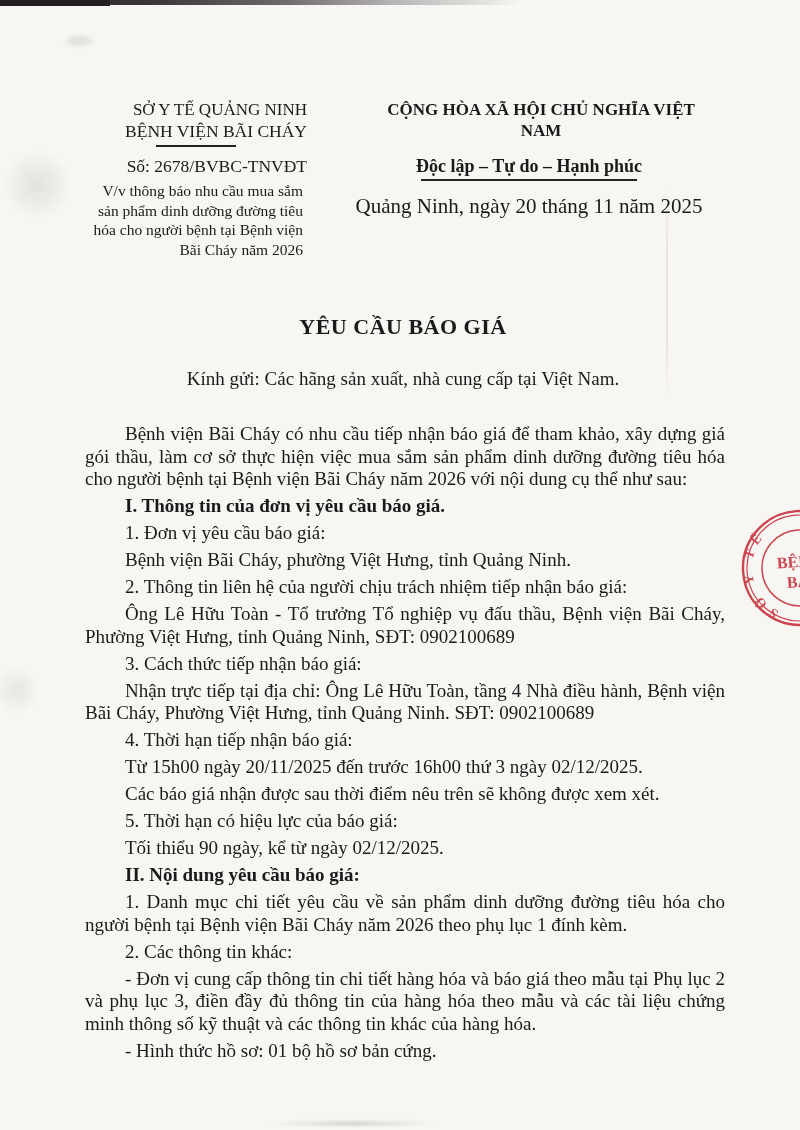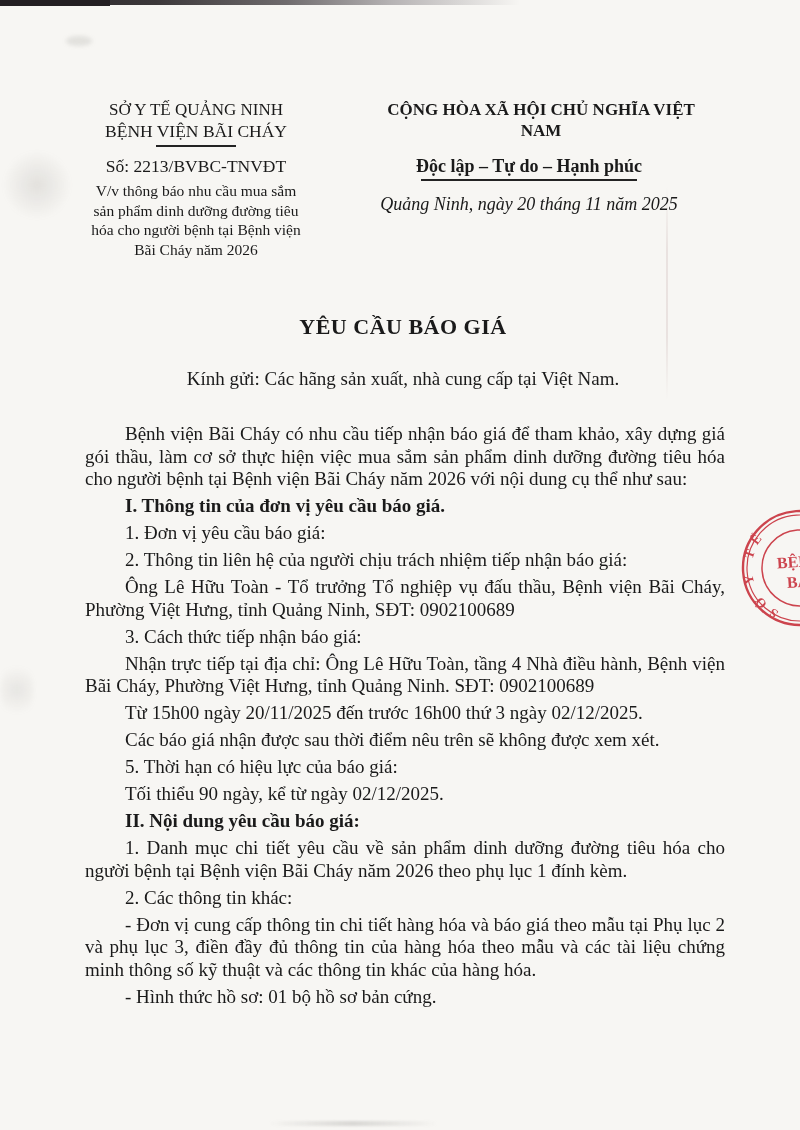--- a/index.html
+++ b/index.html
@@ -21,32 +21,32 @@
   .smudge2{position:absolute;top:36px;left:66px;width:26px;height:10px;border-radius:50%;
     background:rgba(110,105,100,0.15);filter:blur(2px);}
   .smudge3{position:absolute;top:660px;left:0px;width:34px;height:60px;border-radius:50%;
     background:radial-gradient(circle,rgba(120,115,110,0.12),rgba(120,115,110,0) 70%);filter:blur(2px);}
   .foldline{position:absolute;top:186px;left:666px;width:2px;height:215px;
     background:linear-gradient(to bottom,rgba(190,160,160,0),rgba(185,155,155,0.22) 30%,rgba(185,155,155,0.22) 70%,rgba(190,160,160,0));}
   .bottom-artifact{position:absolute;top:1121px;left:268px;width:170px;height:5px;
     background:linear-gradient(to right,rgba(140,138,135,0),rgba(140,138,135,0.28),rgba(140,138,135,0));filter:blur(1px);}
 
   
-  .lh-left{position:absolute;top:99px;left:85px;width:222px;text-align:center;}
+  .lh-left{position:absolute;top:99px;left:85px;width:222px;text-align:right;}
   .lh-agency{font-size:17px;line-height:21px;}
   .lh-unit{font-size:17.5px;font-weight:normal;line-height:22px;}
   .lh-rule{width:80px;height:2px;background:#232323;margin:3px auto 9px;}
   .lh-number{font-size:17.5px;line-height:21px;}
   .lh-subject{font-size:15.5px;line-height:19.5px;margin:4px auto 10px;width:214px;}
 
   .lh-right{position:absolute;top:99px;left:345px;width:368px;text-align:center;}
   .lh-motto1{font-size:17px;font-weight:bold;line-height:21px;margin-left:24px;}
   .lh-motto2{font-size:18px;font-weight:bold;line-height:22px;margin-top:14px;}
   .lh-rule2{width:216px;height:2px;background:#232323;margin:2px auto 0;}
-  .lh-date{font-size:18px;font-style:italic;margin-top:13px;}
+  .lh-date{font-size:21px;margin-top:13px;}
 
   
   .doc-title{position:absolute;top:314px;left:0;width:806px;text-align:center;
     font-size:22px;font-weight:bold;letter-spacing:0.5px;}
   .salutation{position:absolute;top:368px;left:0;width:806px;text-align:center;font-size:19px;}
   .body-block{position:absolute;top:423px;left:85px;width:640px;}
   .body-block p{font-size:19px;line-height:22.5px;margin:0 0 4.5px 0;
     text-align:justify;text-indent:40px;}
   .body-block p.bold{font-weight:bold;}
 
@@ -63,42 +63,44 @@
   <div class="smudge1"></div>
   <div class="smudge2"></div>
   <div class="smudge3"></div>
   <div class="foldline"></div>
   <div class="bottom-artifact"></div>
 
   <div class="lh-left">
     <div class="lh-agency">SỞ Y TẾ QUẢNG NINH</div>
     <div class="lh-unit">BỆNH VIỆN BÃI CHÁY</div>
     <div class="lh-rule"></div>
-    <div class="lh-number">Số: 2213/BVBC-TNVĐT</div>
+    <div class="lh-number">Số: 2678/BVBC-TNVĐT</div>
     <div class="lh-subject">V/v thông báo nhu cầu mua sắm sản phẩm dinh dưỡng đường tiêu hóa cho người bệnh tại Bệnh viện Bãi Cháy năm 2026</div>
   </div>
 
   <div class="lh-right">
     <div class="lh-motto1">CỘNG HÒA XÃ HỘI CHỦ NGHĨA VIỆT NAM</div>
     <div class="lh-motto2">Độc lập – Tự do – Hạnh phúc</div>
     <div class="lh-rule2"></div>
     <div class="lh-date">Quảng Ninh, ngày 20 tháng 11 năm 2025</div>
   </div>
 
   <div class="doc-title">YÊU CẦU BÁO GIÁ</div>
   <div class="salutation">Kính gửi: Các hãng sản xuất, nhà cung cấp tại Việt Nam.</div>
 
   <div class="body-block">
     <p>Bệnh viện Bãi Cháy có nhu cầu tiếp nhận báo giá để tham khảo, xây dựng giá gói thầu, làm cơ sở thực hiện việc mua sắm sản phẩm dinh dưỡng đường tiêu hóa cho người bệnh tại Bệnh viện Bãi Cháy năm 2026 với nội dung cụ thể như sau:</p>
     <p class="bold">I. Thông tin của đơn vị yêu cầu báo giá.</p>
     <p>1. Đơn vị yêu cầu báo giá:</p>
+    <p>Bệnh viện Bãi Cháy, phường Việt Hưng, tỉnh Quảng Ninh.</p>
     <p>2. Thông tin liên hệ của người chịu trách nhiệm tiếp nhận báo giá:</p>
     <p>Ông Lê Hữu Toàn - Tổ trưởng Tổ nghiệp vụ đấu thầu, Bệnh viện Bãi Cháy, Phường Việt Hưng, tỉnh Quảng Ninh, SĐT: 0902100689</p>
     <p>3. Cách thức tiếp nhận báo giá:</p>
     <p>Nhận trực tiếp tại địa chỉ: Ông Lê Hữu Toàn, tầng 4 Nhà điều hành, Bệnh viện Bãi Cháy, Phường Việt Hưng, tỉnh Quảng Ninh. SĐT: 0902100689</p>
+    <p>4. Thời hạn tiếp nhận báo giá:</p>
     <p>Từ 15h00 ngày 20/11/2025 đến trước 16h00 thứ 3 ngày 02/12/2025.</p>
     <p>Các báo giá nhận được sau thời điểm nêu trên sẽ không được xem xét.</p>
     <p>5. Thời hạn có hiệu lực của báo giá:</p>
     <p>Tối thiểu 90 ngày, kể từ ngày 02/12/2025.</p>
     <p class="bold">II. Nội dung yêu cầu báo giá:</p>
     <p>1. Danh mục chi tiết yêu cầu về sản phẩm dinh dưỡng đường tiêu hóa cho người bệnh tại Bệnh viện Bãi Cháy năm 2026 theo phụ lục 1 đính kèm.</p>
     <p>2. Các thông tin khác:</p>
     <p>- Đơn vị cung cấp thông tin chi tiết hàng hóa và báo giá theo mẫu tại Phụ lục 2 và phụ lục 3, điền đầy đủ thông tin của hàng hóa theo mẫu và các tài liệu chứng minh thông số kỹ thuật và các thông tin khác của hàng hóa.</p>
     <p>- Hình thức hồ sơ: 01 bộ hồ sơ bản cứng.</p>
   </div>

